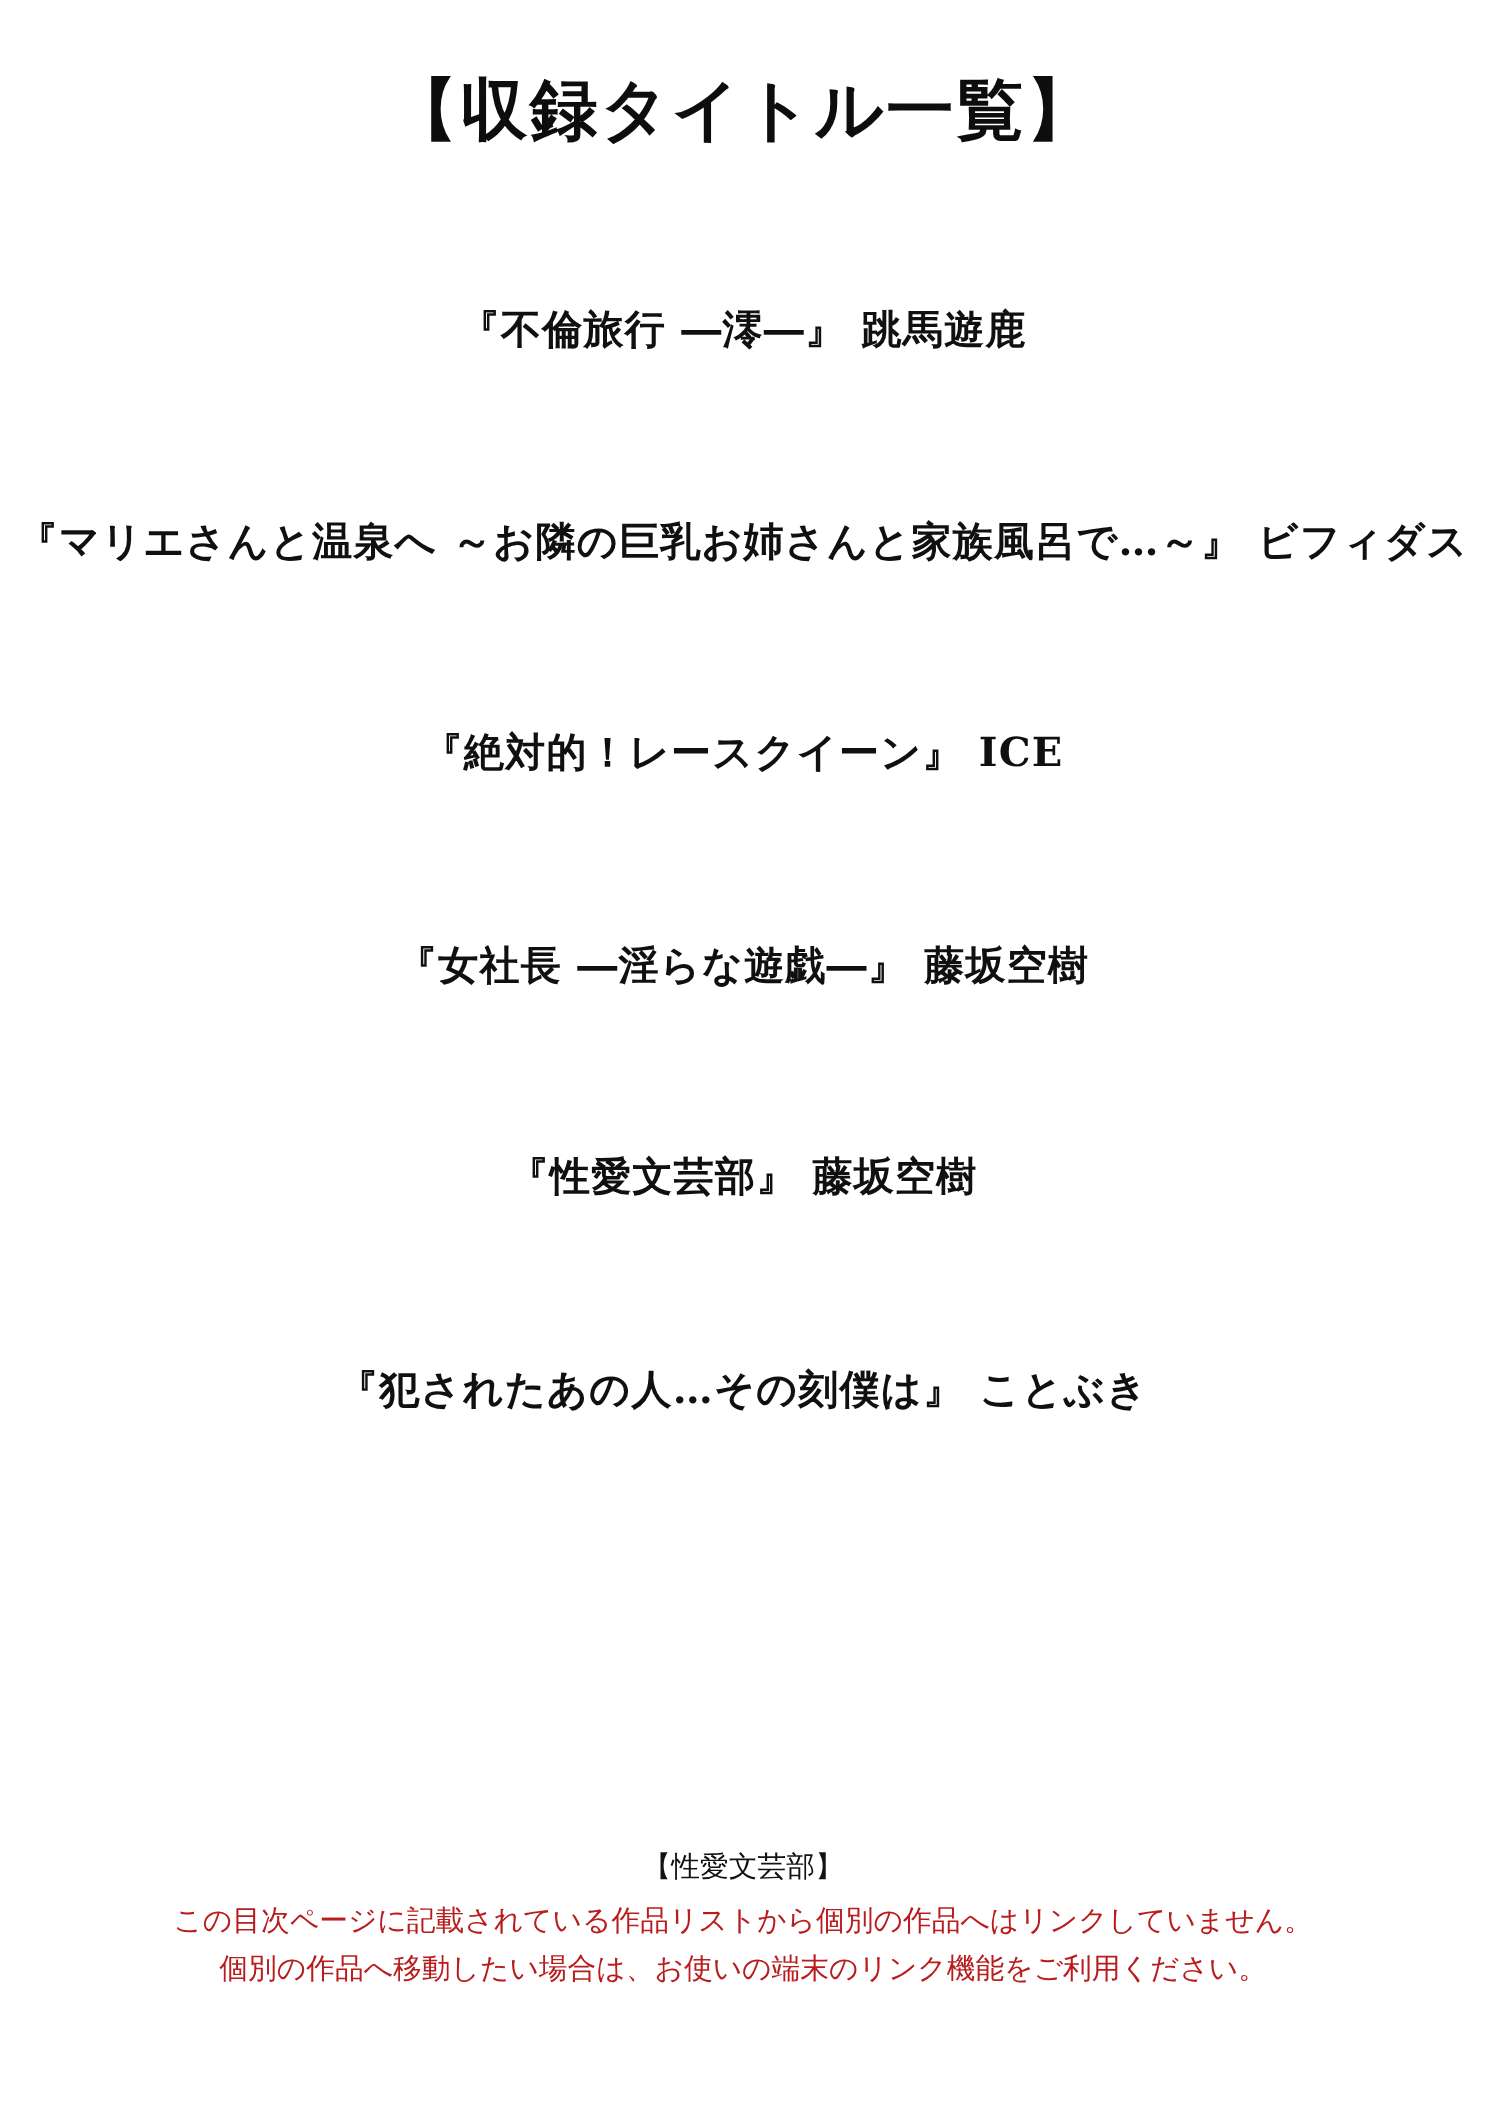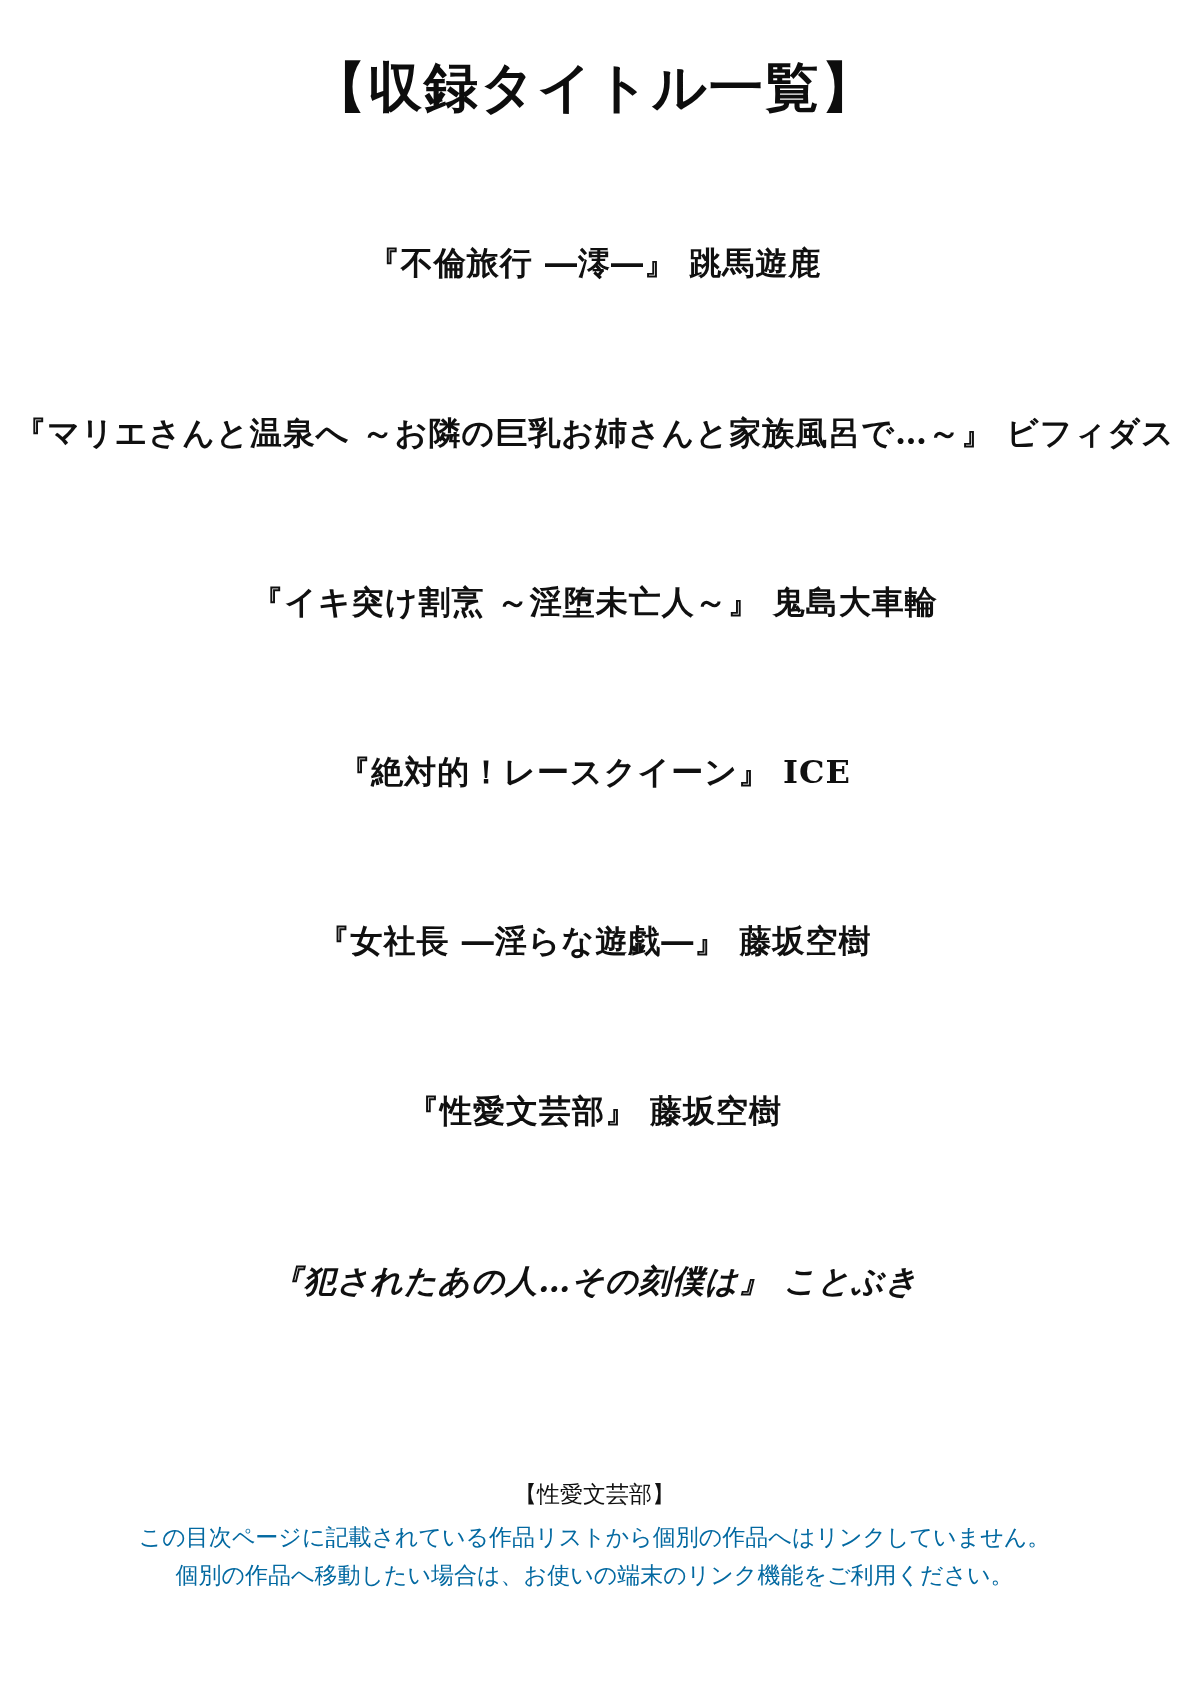--- a/index.html
+++ b/index.html
@@ -48,54 +48,52 @@
     font-weight: bold;
     letter-spacing: 1px;
     color: #101010;
     font-family: "DejaVu Serif", "Liberation Serif", serif;
     line-height: 1.3;
     margin-bottom: 112px;
     white-space: nowrap;
   }
   .title-entry:last-child {
     margin-bottom: 0;
-    font-style: italic;
   }
   .notice {
     position: absolute;
     left: 0;
     right: 0;
     bottom: 92px;
     text-align: center;
   }
   .notice-heading {
     font-size: 23px;
     line-height: 1.55;
     color: #121212;
     font-family: "DejaVu Sans", "Liberation Sans", sans-serif;
     margin-bottom: 6px;
   }
   .notice-line {
     font-size: 23px;
     line-height: 1.65;
-    color: #0369a1;
+    color: #b91c1c;
     font-family: "DejaVu Sans", "Liberation Sans", sans-serif;
   }
 </style>
 </head>
 <body>
 
 <div class="page">
 
   <div class="page-title">【収録タイトル一覧】</div>
 
   <div class="title-list">
     <div class="title-entry">『不倫旅行 ―澪―』 跳馬遊鹿</div>
     <div class="title-entry">『マリエさんと温泉へ ～お隣の巨乳お姉さんと家族風呂で…～』 ビフィダス</div>
-    <div class="title-entry">『イキ突け割烹 ～淫堕未亡人～』 鬼島大車輪</div>
     <div class="title-entry">『絶対的！レースクイーン』 ICE</div>
     <div class="title-entry">『女社長 ―淫らな遊戯―』 藤坂空樹</div>
     <div class="title-entry">『性愛文芸部』 藤坂空樹</div>
     <div class="title-entry">『犯されたあの人…その刻僕は』 ことぶき</div>
   </div>
 
   <div class="notice">
     <div class="notice-heading">【性愛文芸部】</div>
     <div class="notice-line">この目次ページに記載されている作品リストから個別の作品へはリンクしていません。</div>
     <div class="notice-line">個別の作品へ移動したい場合は、お使いの端末のリンク機能をご利用ください。</div>

